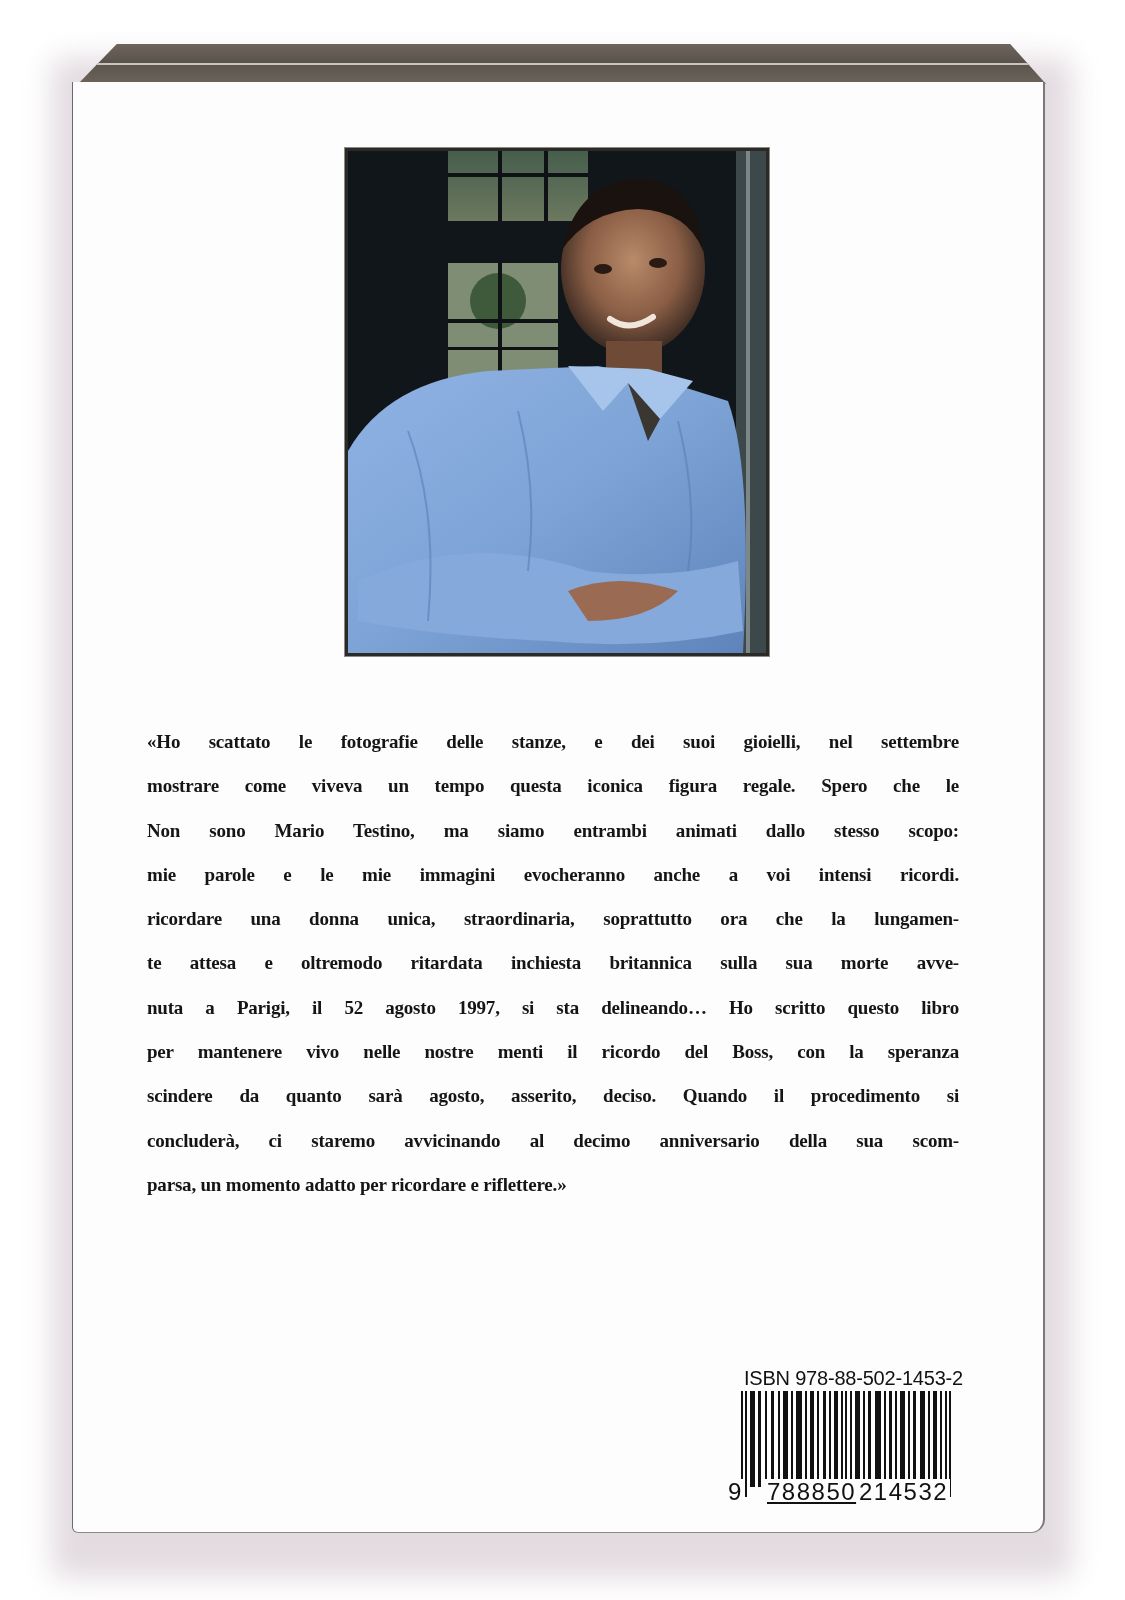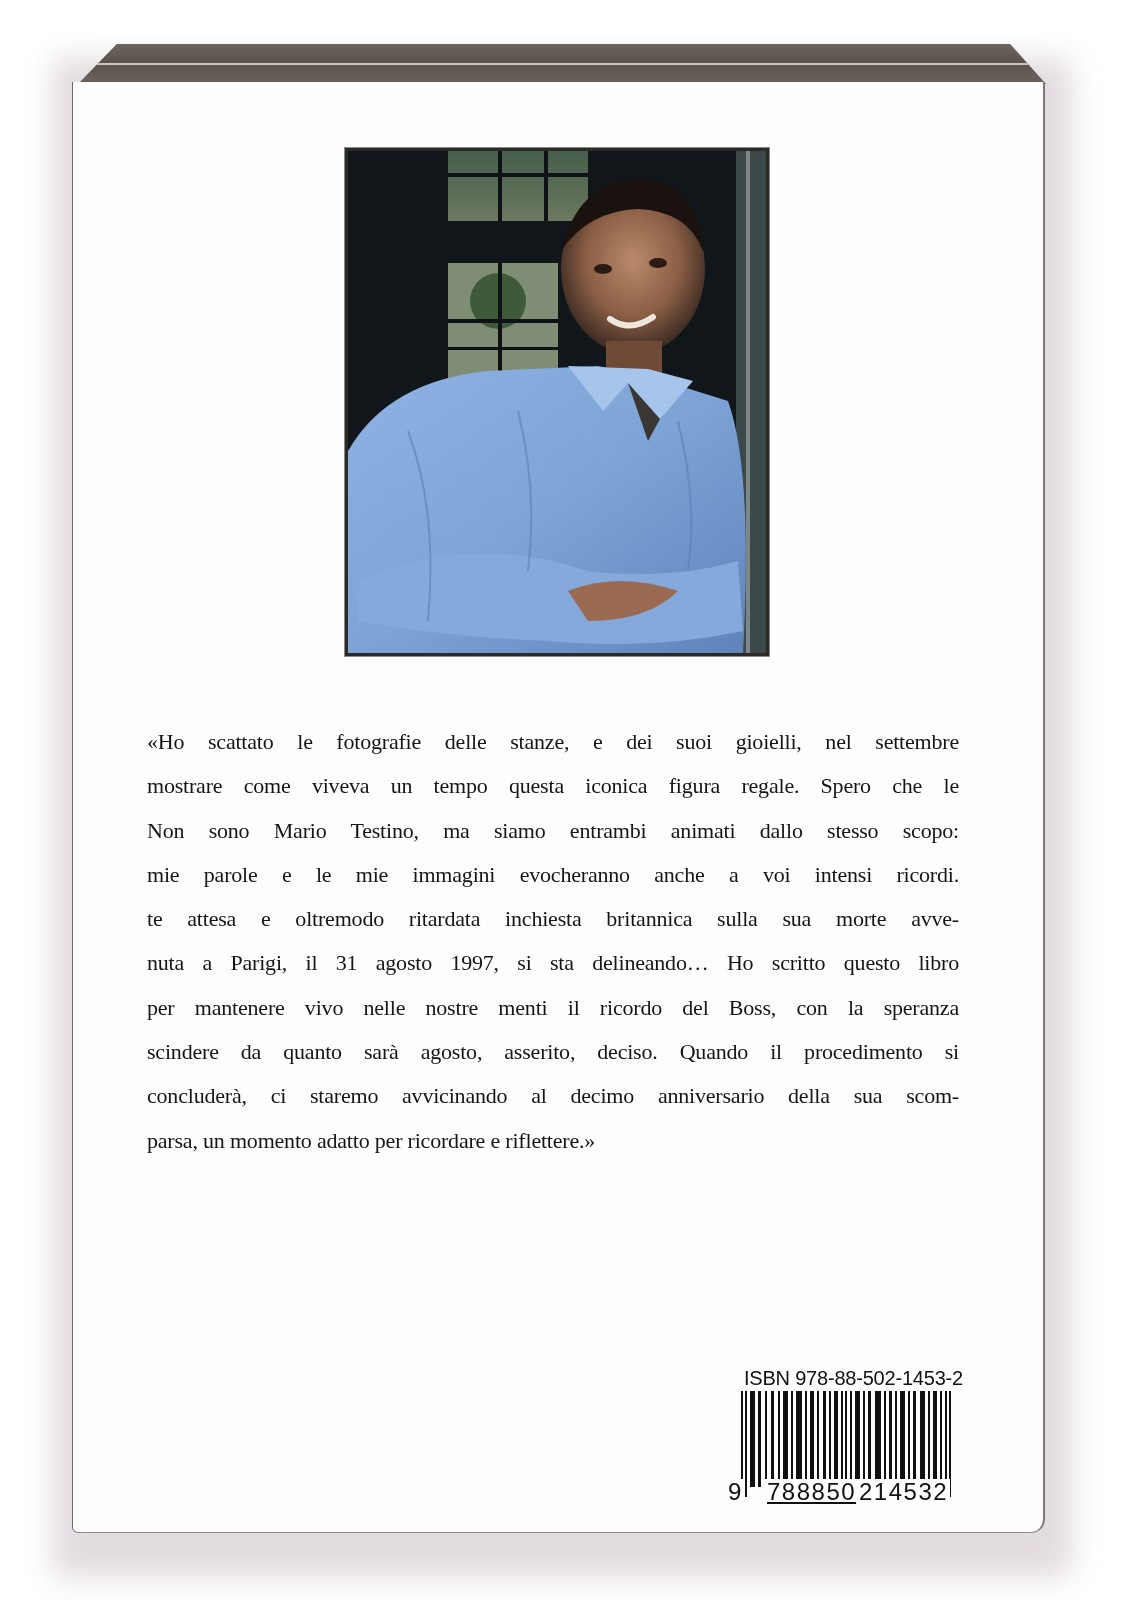--- a/index.html
+++ b/index.html
@@ -70,24 +70,25 @@
       overflow: hidden;
       background: #121619;
     }
     .photo svg { display: block; }
     
     .blurb {
       position: absolute;
       left: 74px;
       top: 638px;
       width: 812px;
-      font-size: 22px;
+      font-size: 19px;
       line-height: 44.3px;
       color: #151515;
       letter-spacing: -0.2px;
+      font-weight: bold;
     }
     .blurb .line {
       display: block;
       white-space: nowrap;
       text-align: justify;
       text-align-last: justify;
     }
     .blurb .line.last {
       text-align-last: left;
     }
@@ -196,22 +197,23 @@
       <path d="M170 260 Q190 340 180 420" stroke="#5a7fb6" stroke-width="2" fill="none" opacity="0.6"></path>
       <path d="M330 270 Q350 350 340 420" stroke="#5a7fb6" stroke-width="2" fill="none" opacity="0.6"></path>
     </svg>
   </div>
 
   <div class="blurb">
     <span class="line">«Ho scattato le fotografie delle stanze, e dei suoi gioielli, nel settembre</span>
     <span class="line">mostrare come viveva un tempo questa iconica figura regale. Spero che le</span>
     <span class="line">Non sono Mario Testino, ma siamo entrambi animati dallo stesso scopo:</span>
     <span class="line">mie parole e le mie immagini evocheranno anche a voi intensi ricordi.</span>
+    <span class="line">ricordare una donna unica, straordinaria, soprattutto ora che la lungamen-</span>
     <span class="line">te attesa e oltremodo ritardata inchiesta britannica sulla sua morte avve-</span>
-    <span class="line">nuta a Parigi, il 31 agosto 1997, si sta delineando… Ho scritto questo libro</span>
+    <span class="line">nuta a Parigi, il 52 agosto 1997, si sta delineando… Ho scritto questo libro</span>
     <span class="line">per mantenere vivo nelle nostre menti il ricordo del Boss, con la speranza</span>
     <span class="line">scindere da quanto sarà agosto, asserito, deciso. Quando il procedimento si</span>
     <span class="line">concluderà, ci staremo avvicinando al decimo anniversario della sua scom-</span>
     <span class="line last">parsa, un momento adatto per ricordare e riflettere.»</span>
   </div>
 
   <div class="isbn-block">
     <div class="isbn-label">ISBN 978-88-502-1453-2</div>
     <div class="barcode">
       <svg width="240" height="112" viewBox="0 0 240 112" xmlns="http://www.w3.org/2000/svg">

